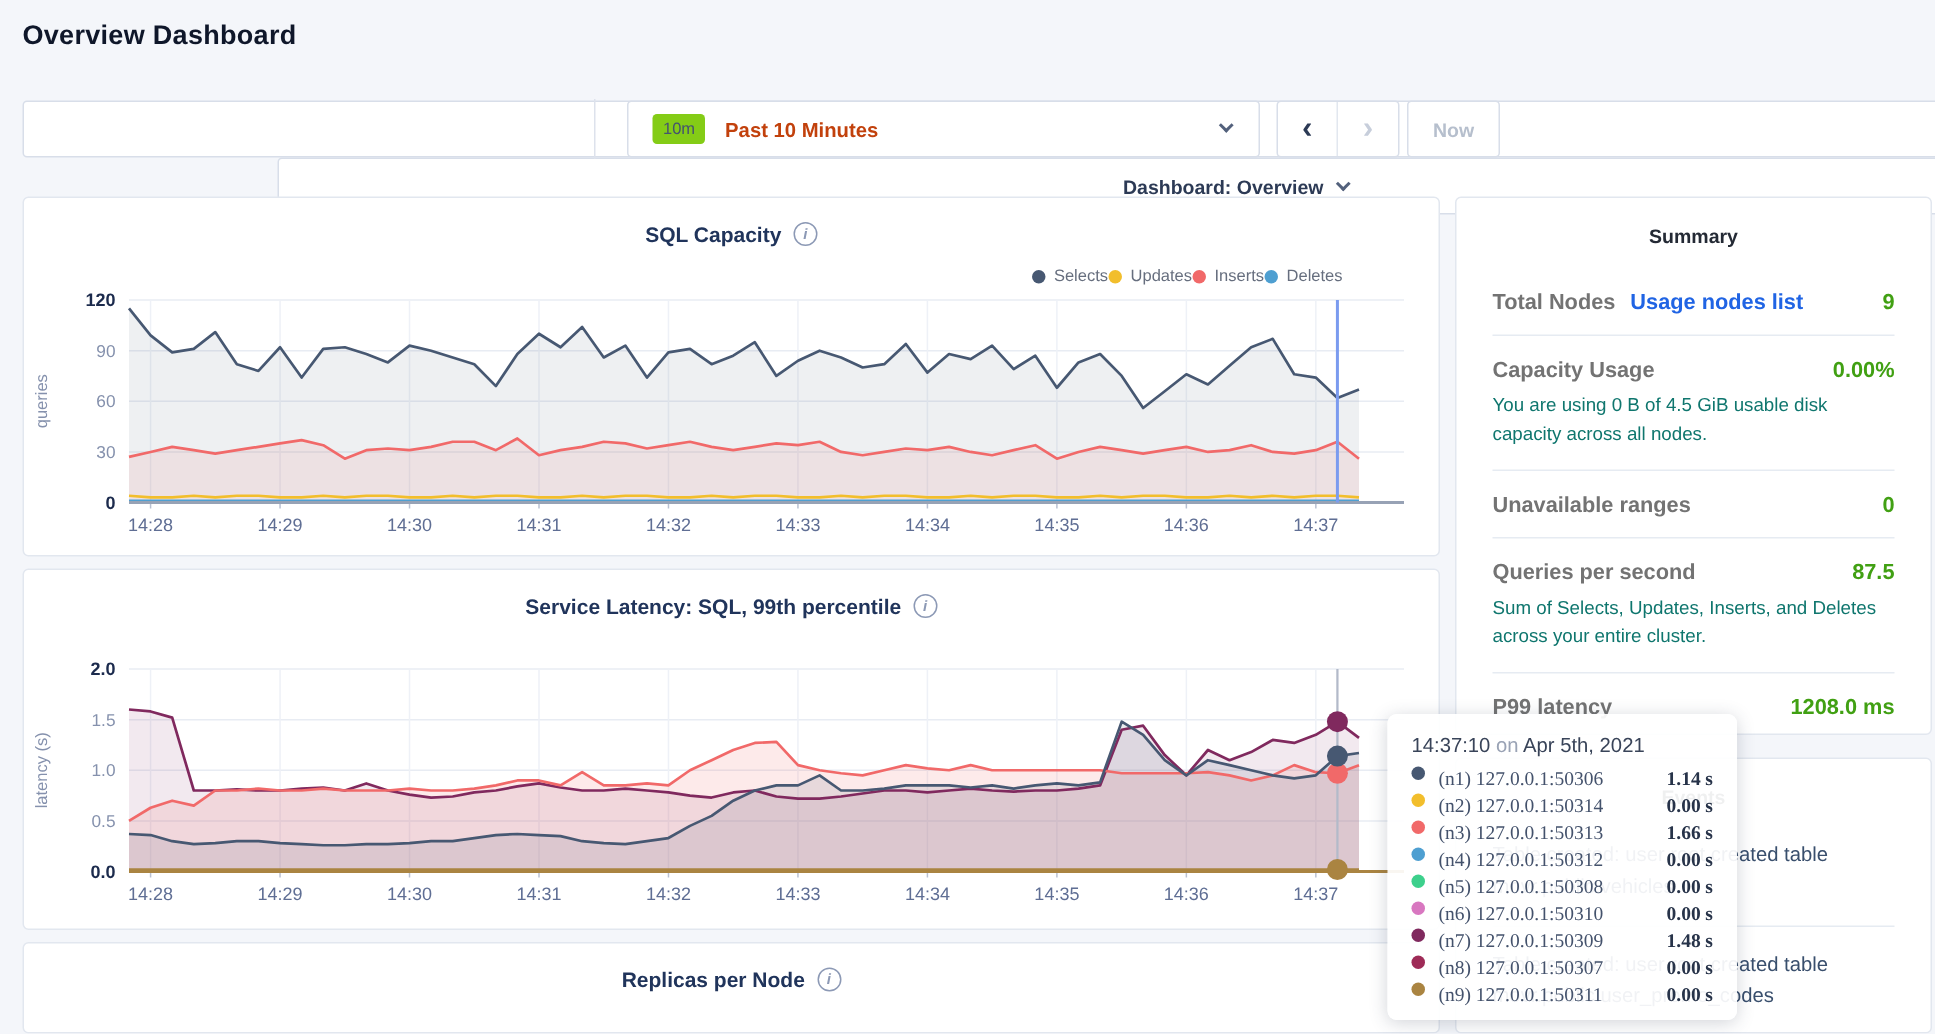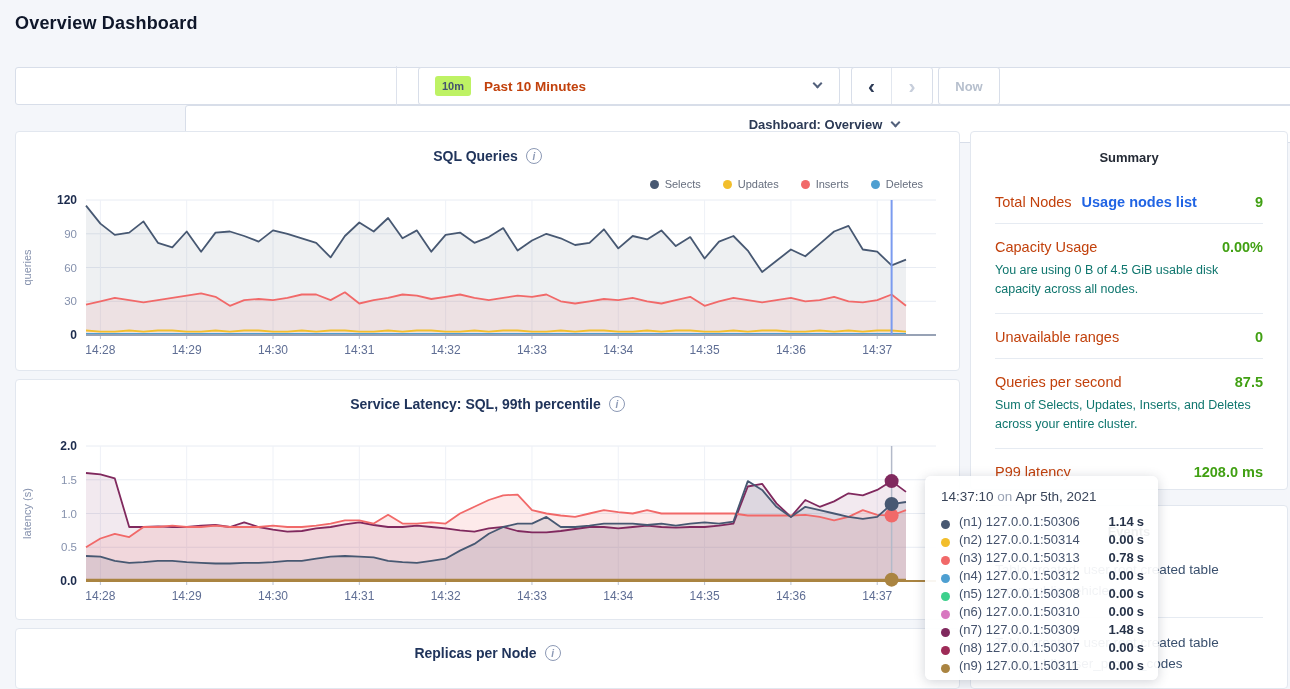--- a/index.html
+++ b/index.html
@@ -9,69 +9,69 @@
   h1.page-title { position:absolute; left:15px; top:13px; font-size:18px; font-weight:700; color:#0f172a; letter-spacing:.2px; }
 
   
   .btn { background:#fff; border:1px solid #d8dee9; border-radius:3px; height:38px;
     display:flex; align-items:center; justify-content:center; font-size:13px; font-weight:700; color:#2c3a55; cursor:pointer; }
   .dd { padding:0 30px 0 18px; position:relative; }
   .chev { width:7px; height:7px; border-right:2px solid #53617c; border-bottom:2px solid #53617c;
     transform:rotate(45deg); display:inline-block; margin-left:10px; margin-top:-4px; }
   .vdivider { position:absolute; left:396px; top:66px; width:1px; height:40px; background:#dde2ec; }
   .timepicker { position:absolute; left:418px; top:67px; width:422px; justify-content:flex-start; padding:0 16px; }
-  .range-badge { background:#bef264; color:#44536f; font-size:11px; font-weight:700; border-radius:3px; padding:4px 7px; }
+  .range-badge { background:#84cc16; color:#44536f; font-size:11px; font-weight:400; border-radius:3px; padding:4px 7px; }
   .range-label { margin-left:13px; font-size:13.5px; color:#c2410c; }
   .timepicker .chev { position:absolute; right:18px; top:16px; }
   .navgroup { position:absolute; left:851px; top:67px; display:flex; border:1px solid #d8dee9; border-radius:3px; background:#fff; height:38px; }
   .navbtn { width:40px; display:flex; align-items:center; justify-content:center; font-size:21px; font-weight:700; cursor:pointer; }
   .navbtn.prev { color:#2c3a55; border-right:1px solid #e2e7ef; }
   .navbtn.next { color:#c7cedb; }
   .nowbtn { position:absolute; left:938px; top:67px; width:62px; color:#b6bfcd; }
 
   
   .card { position:absolute; background:#fff; border:1px solid #e2e7ef; border-radius:4px; }
   .card-l { left:15px; width:945px; }
   #card-sql { top:131px; height:240px; }
   #card-latency { top:379px; height:241px; }
   #card-replicas { top:628px; height:61px; }
   .chart-title-row { display:flex; justify-content:center; align-items:center; gap:8px; margin-top:16px; }
   .chart-title { font-size:14px; font-weight:700; color:#20345b; }
   .info-icon { width:16px; height:16px; border:1px solid #8c99b5; border-radius:50%; color:#8c99b5;
     font-size:10px; font-style:italic; font-weight:700; display:inline-flex; align-items:center; justify-content:center; cursor:pointer; }
-  .legend { position:absolute; right:36px; top:46px; display:flex; gap:22px; }
+  .legend { position:absolute; right:64px; top:46px; display:flex; }
   .leg-item { display:flex; align-items:center; gap:6px; font-size:11px; color:#666e7e; }
   .leg-dot { width:9px; height:9px; border-radius:50%; display:inline-block; }
   svg.chart { position:absolute; left:0; top:60px; font-family:inherit; }
   #card-latency svg.chart { top:58px; }
 
   
   .card-r { left:970px; width:318px; }
   #card-summary { top:131px; height:359px; padding:18px 24px 0; }
   .panel-heading { text-align:center; font-size:13px; font-weight:700; color:#242a35; }
   .srow { border-bottom:1px solid #e6ebf2; padding:15px 0 13px; }
   .srow:last-child { border-bottom:none; }
   .srow-line { display:flex; align-items:baseline; }
-  .srow-label { font-size:14.5px; font-weight:400; color:#c2410c; }
+  .srow-label { font-size:14.5px; font-weight:700; color:#737373; }
   .srow-link { font-size:14.5px; font-weight:700; color:#2064e4; margin-left:10px; cursor:pointer; }
   .srow-value { margin-left:auto; font-size:14.5px; font-weight:700; color:#41a013; }
   .srow-desc { font-size:12.5px; color:#0f766e; line-height:1.55; margin-top:6px; }
   #summary-heading { margin-bottom:14px; }
 
   #card-events { top:505px; height:184px; padding:18px 24px 0; }
   .event-item { font-size:13.5px; color:#394f6d; line-height:21px; padding:14px 0 16px; border-bottom:1px solid #e6ebf2; }
   .event-item:last-child { border-bottom:none; }
   #events-list { margin-top:6px; }
 
   
   .tooltip { position:absolute; left:925px; top:476px; width:233px; height:204px; z-index:50;
     background:rgba(255,255,255,0.93); border-radius:6px; box-shadow:0 2px 12px rgba(50,60,80,.22); padding:13px 14px 12px 16px; }
   .tt-title { font-size:13.5px; color:#394459; margin-bottom:7px; }
   .tt-title .tt-on { color:#9aa3b5; }
-  .tt-row { display:flex; align-items:flex-end; height:18px; font-size:13px; color:#44526c; }
+  .tt-row { display:flex; align-items:flex-start; height:18px; font-size:13px; color:#44526c;font-family:Liberation Serif, serif; }
   .tt-dot { width:9px; height:9px; border-radius:50%; flex:0 0 9px; margin-right:9px; }
   .tt-label { width:146px; }
   .tt-value { font-weight:700; color:#273349; margin-left:6px; }
   .tt-unit { color:#273349; font-weight:700; margin-left:3px; }
 </style>
 </head>
 <body>
 
 <h1 class="page-title">Overview Dashboard</h1>
 
@@ -90,21 +90,21 @@
   <span class="chev"></span>
 </div>
 <div class="navgroup">
   <div class="navbtn prev">‹</div>
   <div class="navbtn next">›</div>
 </div>
 <div class="btn nowbtn">Now</div>
 
 <section class="card card-l" id="card-sql">
   <div class="chart-title-row">
-    <span class="chart-title">SQL Queries</span>
+    <span class="chart-title">SQL Capacity</span>
     <span class="info-icon">i</span>
   </div>
   <div class="legend">
       <span class="leg-item">
         <span class="leg-dot" style="background: rgb(71, 88, 114);"></span>
         <span>Selects</span>
       </span>
       <span class="leg-item">
         <span class="leg-dot" style="background: rgb(242, 190, 44);"></span>
         <span>Updates</span>
@@ -305,21 +305,21 @@
       </div>
       <div class="tt-row">
         <span class="tt-dot" style="background: rgb(242, 190, 44);"></span>
         <span class="tt-label">(n2) 127.0.0.1:50314</span>
         <span class="tt-value">0.00</span>
         <span class="tt-unit">s</span>
       </div>
       <div class="tt-row">
         <span class="tt-dot" style="background: rgb(241, 105, 105);"></span>
         <span class="tt-label">(n3) 127.0.0.1:50313</span>
-        <span class="tt-value">0.78</span>
+        <span class="tt-value">1.66</span>
         <span class="tt-unit">s</span>
       </div>
       <div class="tt-row">
         <span class="tt-dot" style="background: rgb(78, 159, 209);"></span>
         <span class="tt-label">(n4) 127.0.0.1:50312</span>
         <span class="tt-value">0.00</span>
         <span class="tt-unit">s</span>
       </div>
       <div class="tt-row">
         <span class="tt-dot" style="background: rgb(61, 208, 140);"></span>

